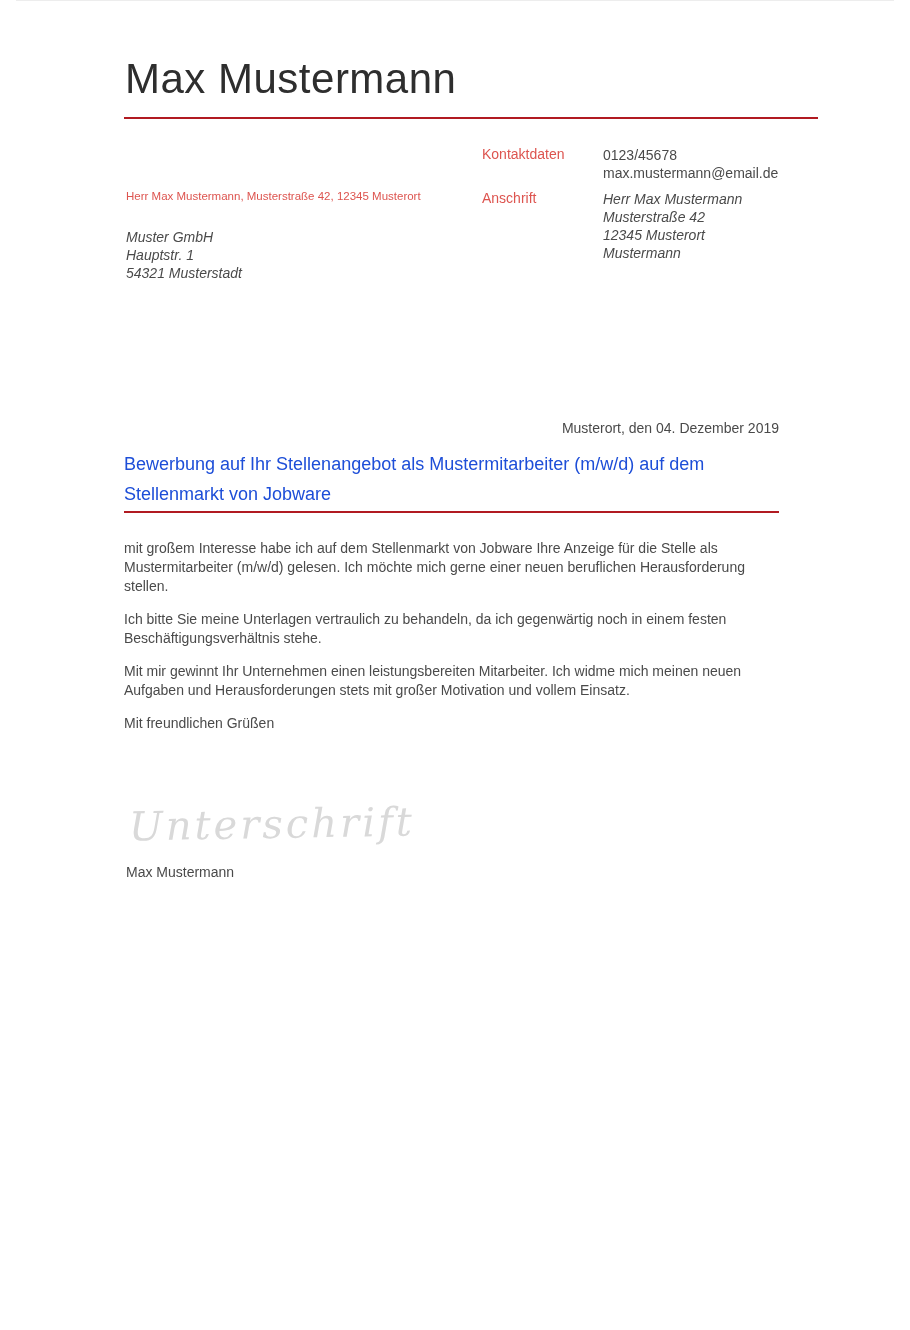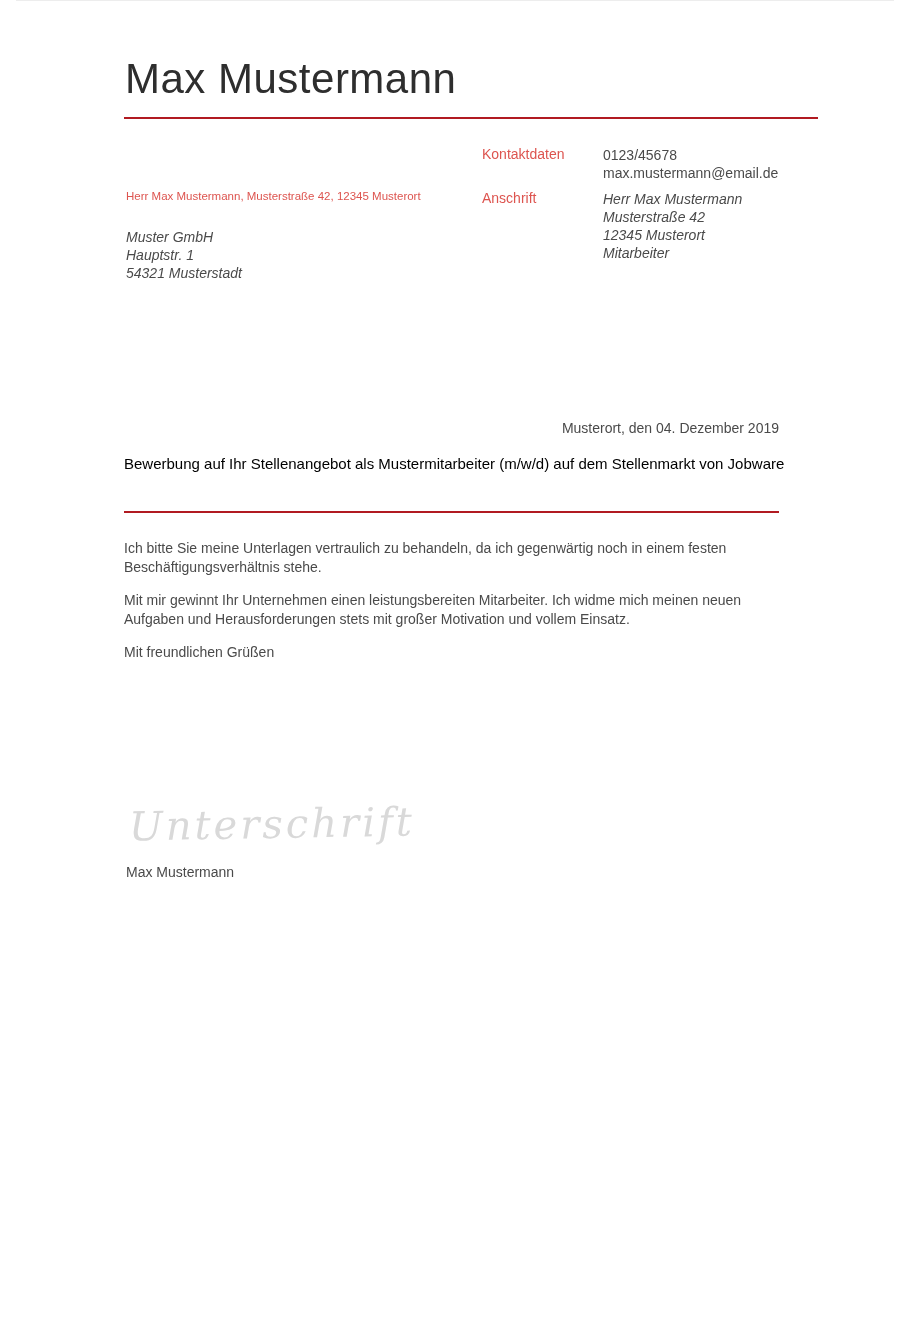--- a/index.html
+++ b/index.html
@@ -85,24 +85,24 @@
     font-size: 14px;
     color: #4a4a4a;
   }
 
   
   .subject {
     position: absolute;
     left: 108px;
     top: 448px;
     width: 662px;
-    font-size: 15px;
+    font-size: 18px;
     line-height: 30px;
     font-weight: 300;
-    color: #000000;
+    color: #1d4ed8;
   }
   .subject-rule {
     position: absolute;
     left: 108px;
     top: 510px;
     width: 655px;
     height: 1.5px;
     background: #b11a21;
   }
 
@@ -150,37 +150,38 @@
   <div class="info-value contact-values">
       <div>0123/45678</div>
       <div>max.mustermann@email.de</div>
     </div>
 
   <div class="info-label address-label">Anschrift</div>
   <div class="info-value address-values">
       <div>Herr Max Mustermann</div>
       <div>Musterstraße 42</div>
       <div>12345 Musterort</div>
-      <div>Mitarbeiter</div>
+      <div>Mustermann</div>
     </div>
 
   <div class="sender-line">Herr Max Mustermann, Musterstraße 42, 12345 Musterort</div>
   <div class="recipient">
       <div>Muster GmbH</div>
       <div>Hauptstr. 1</div>
       <div>54321 Musterstadt</div>
     </div>
 
   <div class="date-line">Musterort, den 04. Dezember 2019</div>
 
   <div class="subject">Bewerbung auf Ihr Stellenangebot als Mustermitarbeiter (m/w/d) auf dem Stellenmarkt von Jobware</div>
   <div class="subject-rule"></div>
 
   <div class="body-block">
     <div>
+        <div class="para">mit großem Interesse habe ich auf dem Stellenmarkt von Jobware Ihre Anzeige für die Stelle als Mustermitarbeiter (m/w/d) gelesen. Ich möchte mich gerne einer neuen beruflichen Herausforderung stellen.</div>
         <div class="para">Ich bitte Sie meine Unterlagen vertraulich zu behandeln, da ich gegenwärtig noch in einem festen Beschäftigungsverhältnis stehe.</div>
         <div class="para">Mit mir gewinnt Ihr Unternehmen einen leistungsbereiten Mitarbeiter. Ich widme mich meinen neuen Aufgaben und Herausforderungen stets mit großer Motivation und vollem Einsatz.</div>
       </div>
     <div class="para">Mit freundlichen Grüßen</div>
   </div>
 
   <div class="signature-script">Unterschrift</div>
   <div class="signature-name">Max Mustermann</div>
 
 </div>

